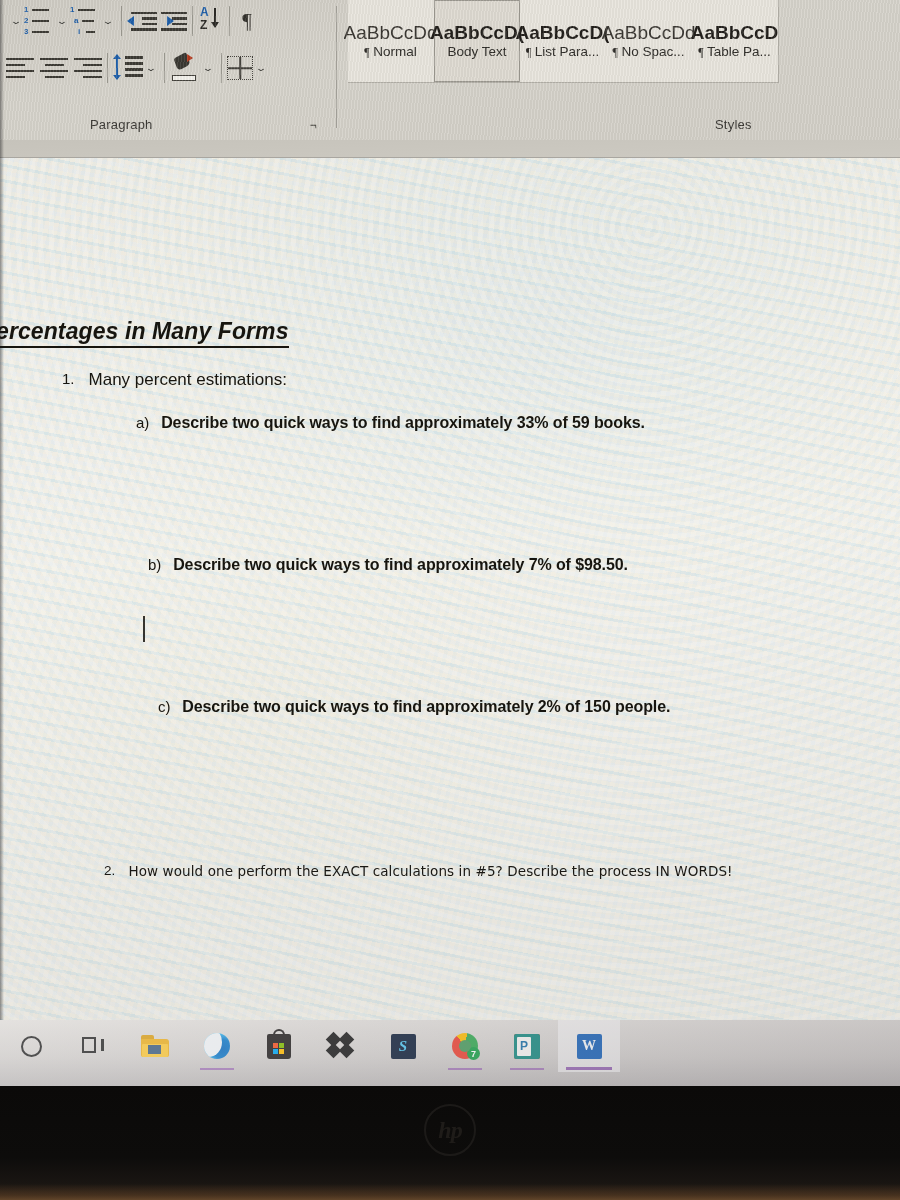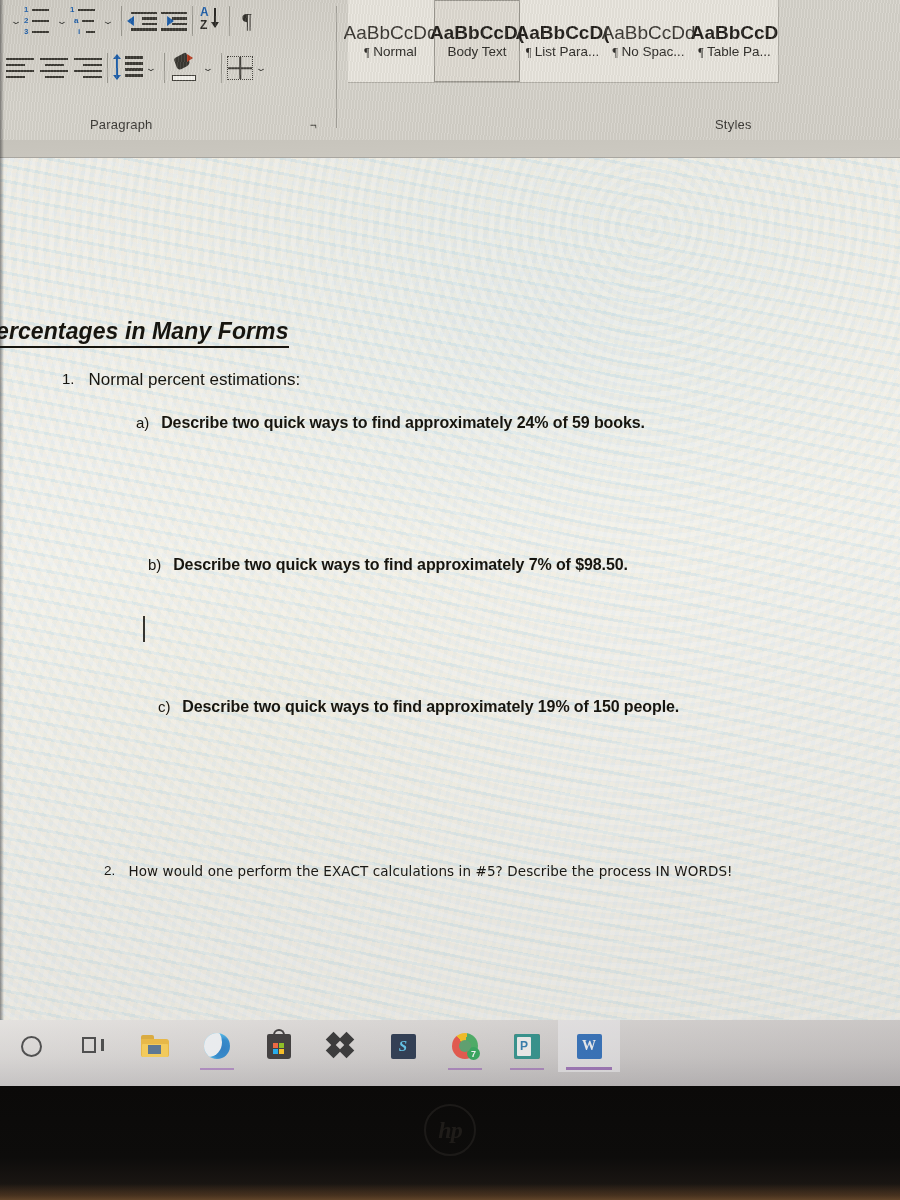--- a/index.html
+++ b/index.html
@@ -901,38 +901,38 @@
     <div class="moire"></div>
     <div class="moire2"></div>
     <div class="doc-shade"></div>
 
     <div class="doc-content">
 
       <div class="doc-heading">ercentages in Many Forms</div>
 
       <div class="item-1">
         <span class="marker">1.</span>
-        <span class="body">Normal percent estimations:</span>
+        <span class="body">Many percent estimations:</span>
       </div>
 
       <div class="sub-item sub-a">
         <span class="marker">a)</span>
-        <span class="body">Describe two quick ways to find approximately 24% of 59 books.</span>
+        <span class="body">Describe two quick ways to find approximately 33% of 59 books.</span>
       </div>
 
       <div class="text-cursor"></div>
 
       <div class="sub-item sub-b">
         <span class="marker">b)</span>
         <span class="body">Describe two quick ways to find approximately 7% of $98.50.</span>
       </div>
 
       <div class="sub-item sub-c">
         <span class="marker">c)</span>
-        <span class="body">Describe two quick ways to find approximately 19% of 150 people.</span>
+        <span class="body">Describe two quick ways to find approximately 2% of 150 people.</span>
       </div>
 
       <div class="item-2">
         <span class="marker">2.</span>
         <span class="body">How would one perform the EXACT calculations in #5? Describe the process IN WORDS!</span>
       </div>
 
     </div>
   </div>
 

